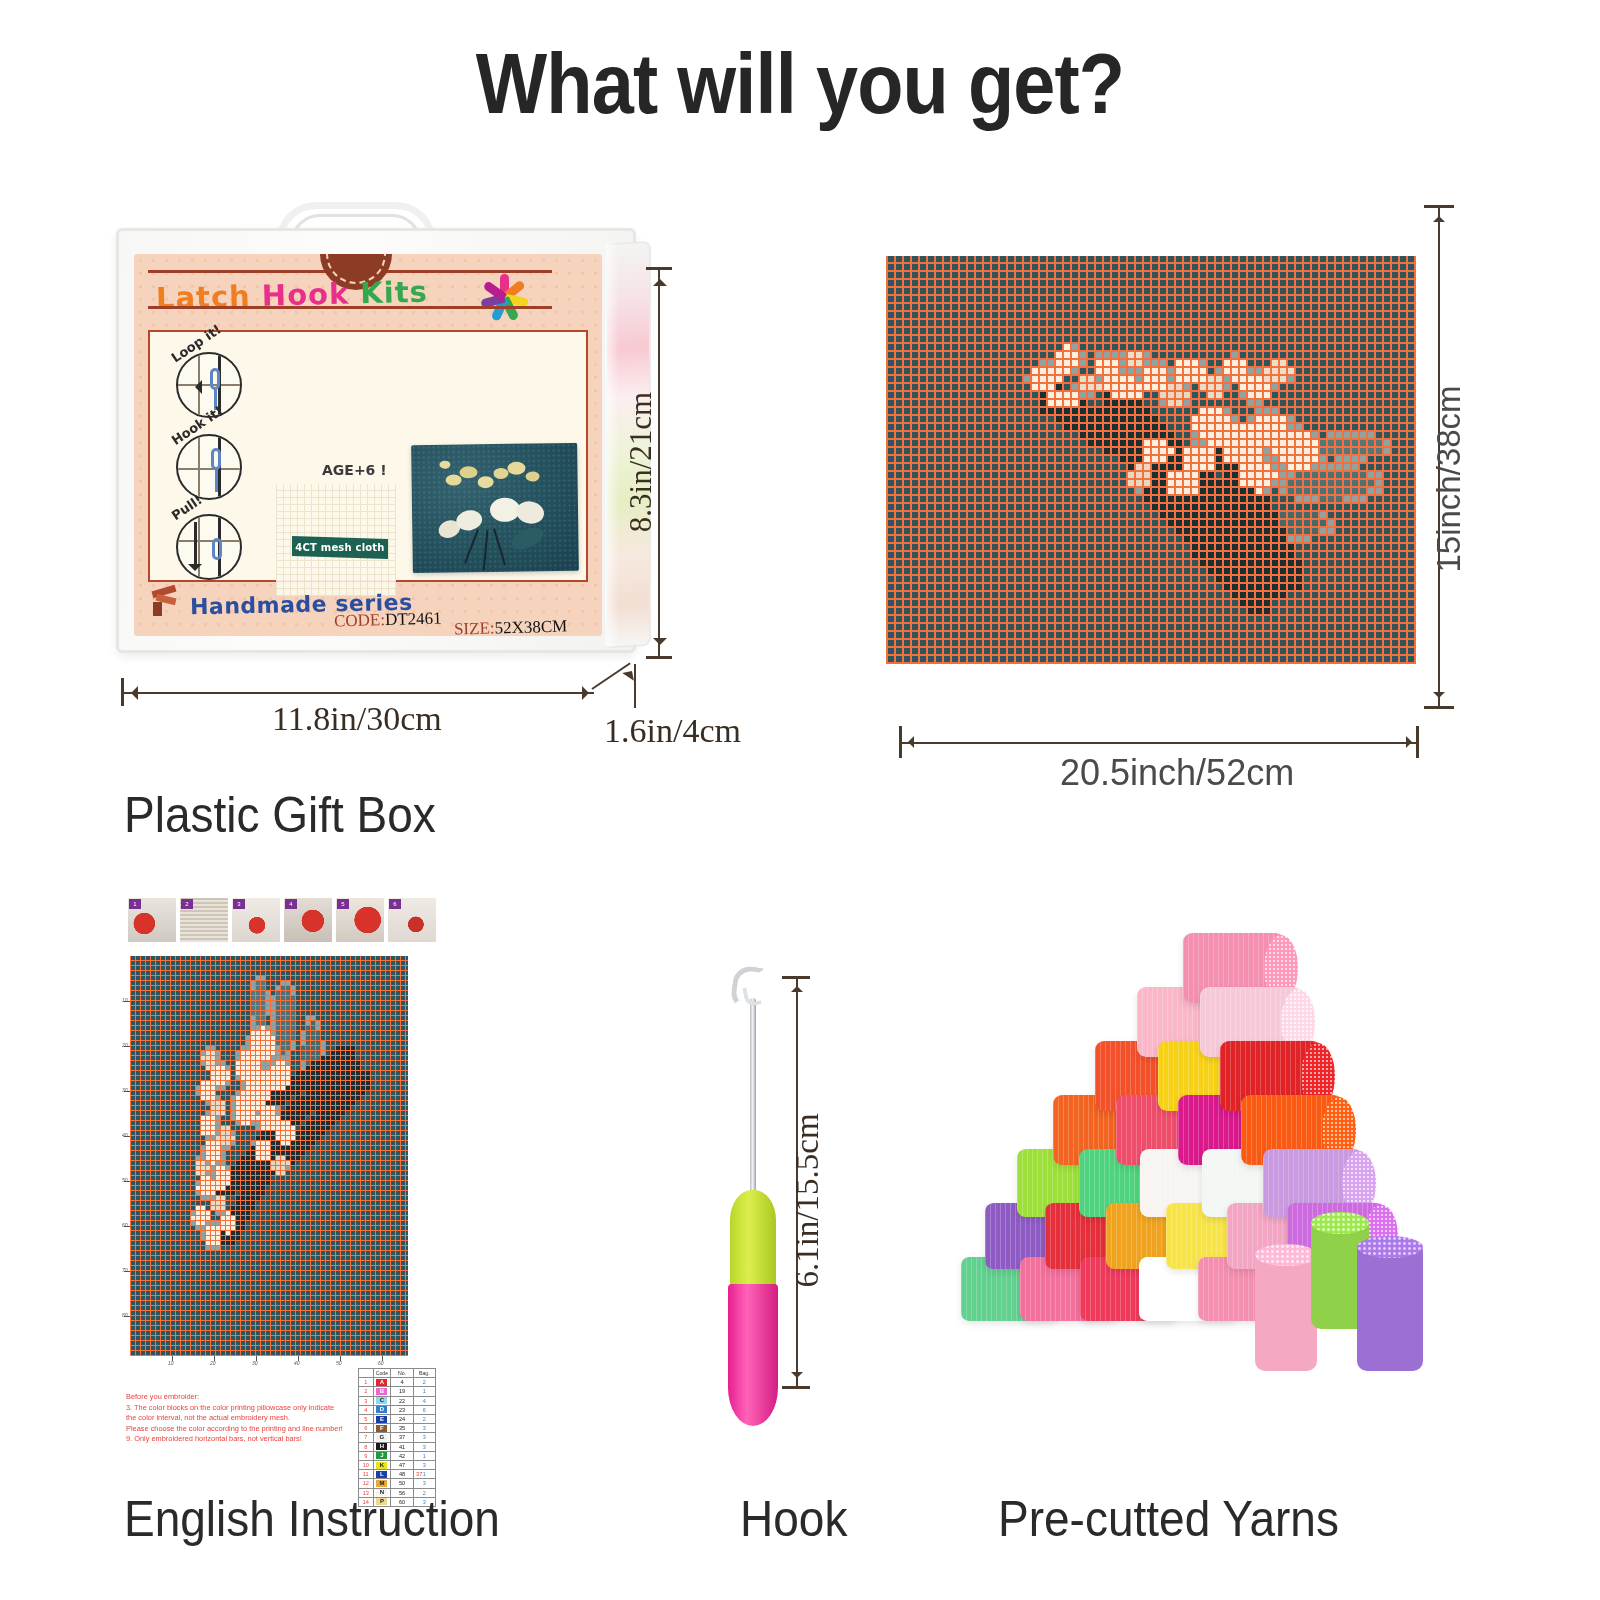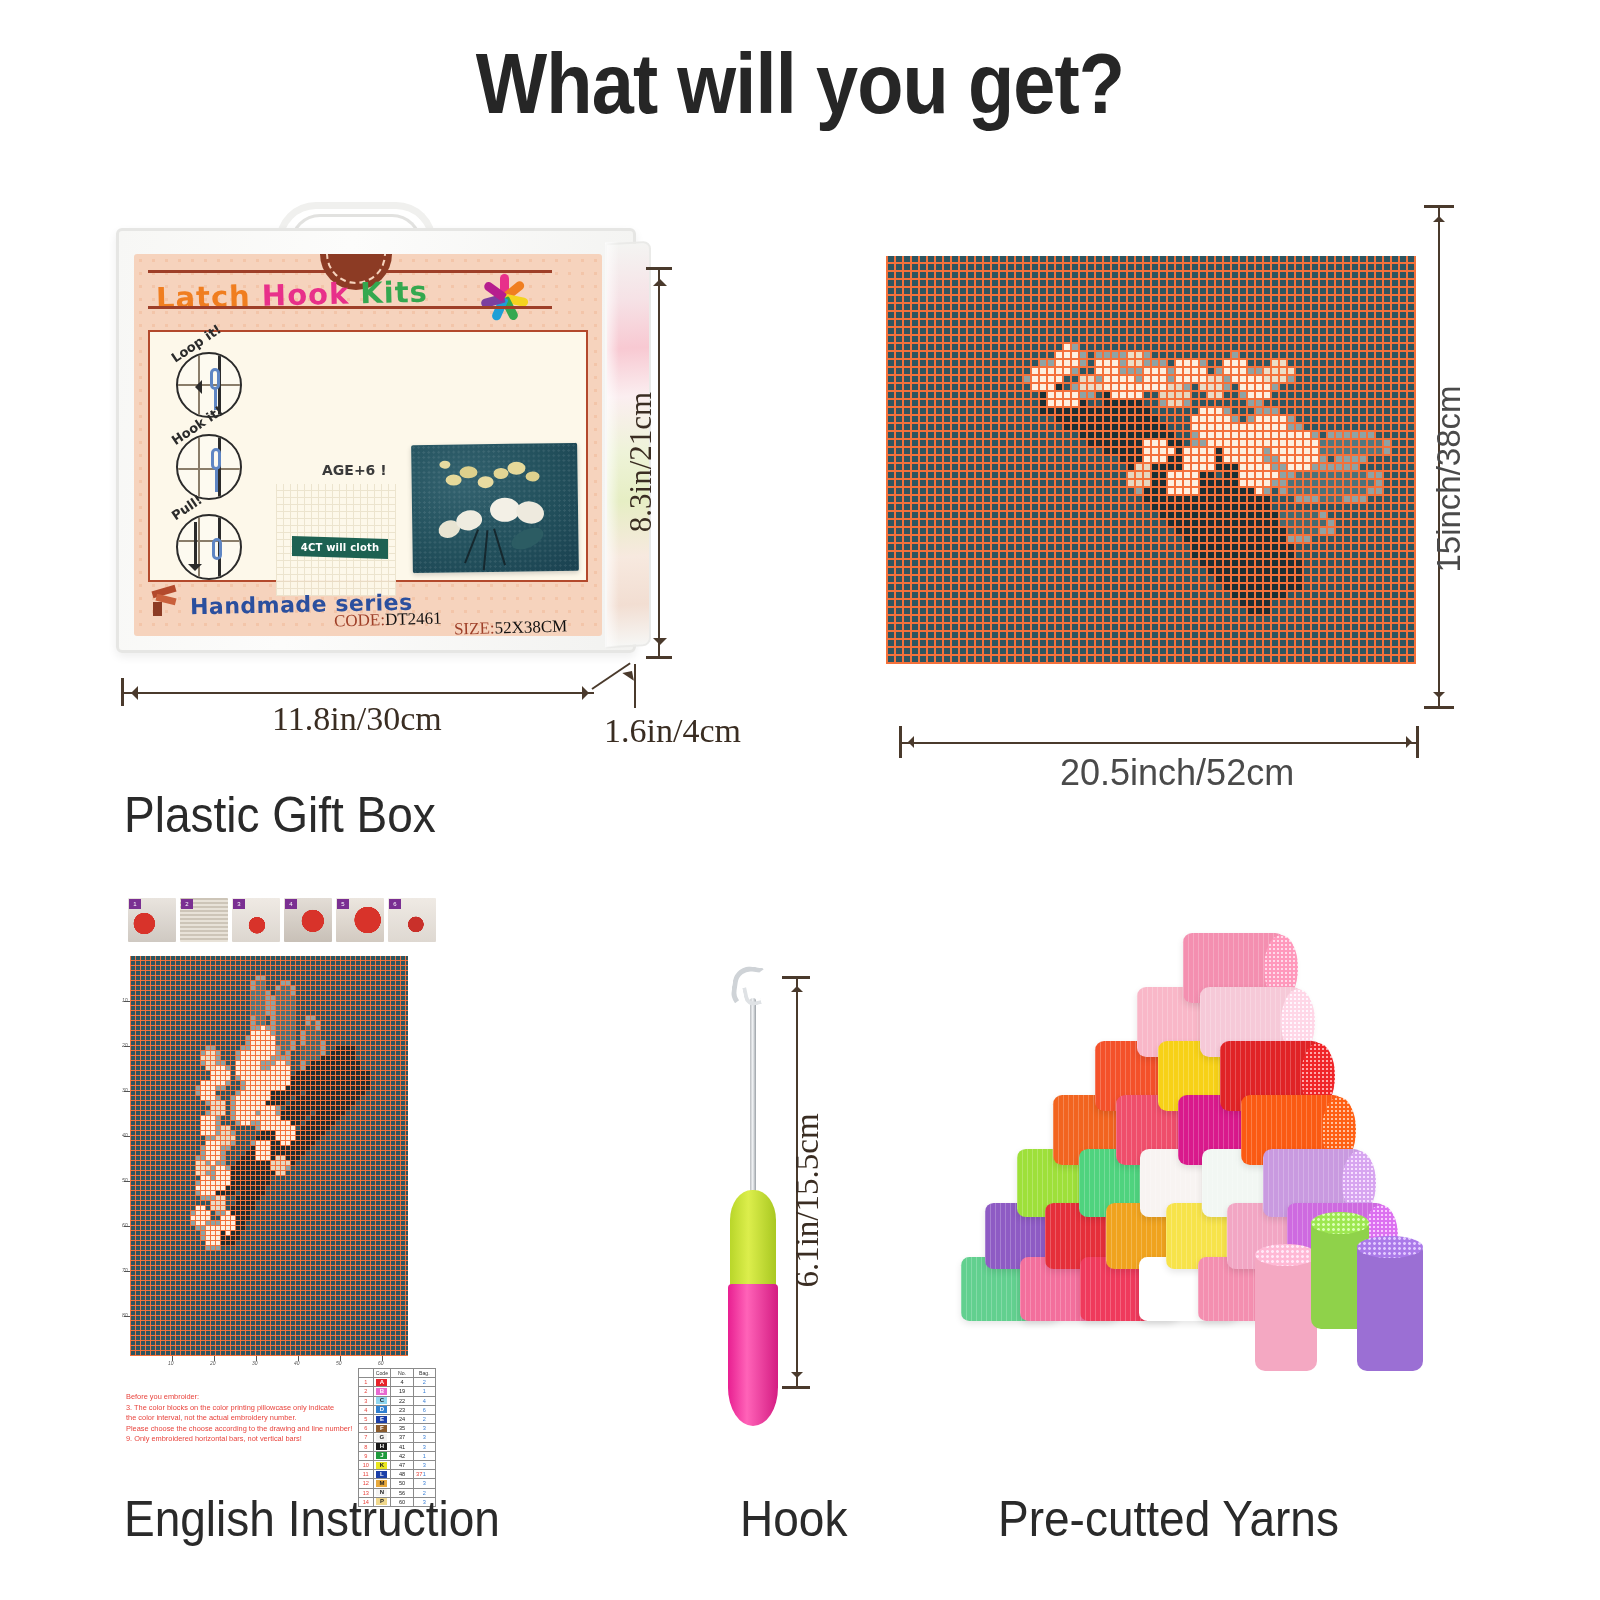--- a/index.html
+++ b/index.html
@@ -406,21 +406,21 @@
           <div class="thick-v" style="left:40px;"></div>
           <div class="yarn-loop" style="left:34px;top:22px;"></div>
           <div style="position:absolute;left:16px;top:6px;width:3px;height:44px;background:#2b2b2b;"></div>
           <div style="position:absolute;left:10px;top:48px;width:0;height:0;border:7px solid transparent;border-top-color:#2b2b2b;"></div>
         </div>
         <div class="step-label" style="left:20px;top:168px;">Pull!</div>
 
         <div class="age-text">AGE+6 !</div>
         <div class="mesh-swatch"></div>
         <div class="ribbon">
-          <span>4CT will cloth</span>
+          <span>4CT mesh cloth</span>
         </div>
 
         <div class="preview">
           <div class="pf" style="left:26px;top:76px;width:22px;height:17px;background:#e8e4d2;transform:rotate(-18deg);"></div>
           <div class="pf" style="left:44px;top:66px;width:26px;height:20px;background:#efece0;transform:rotate(-10deg);"></div>
           <div class="pf" style="left:78px;top:54px;width:30px;height:24px;background:#f3f0e6;"></div>
           <div class="pf" style="left:104px;top:58px;width:28px;height:22px;background:#eeeade;transform:rotate(12deg);"></div>
           <div class="pf" style="left:34px;top:30px;width:16px;height:11px;background:#e6d99a;"></div>
           <div class="pf" style="left:48px;top:22px;width:18px;height:12px;background:#ddd08c;"></div>
           <div class="pf" style="left:66px;top:32px;width:16px;height:12px;background:#e8dba0;"></div>
@@ -2160,22 +2160,22 @@
         <i class="rtxt" style="left:164px;top:4px;">40</i>
         <i class="rtick" style="left:210px;top:0;width:1px;height:5px;"></i>
         <i class="rtxt" style="left:206px;top:4px;">50</i>
         <i class="rtick" style="left:252px;top:0;width:1px;height:5px;"></i>
         <i class="rtxt" style="left:248px;top:4px;">60</i>
       </div>
 
     <div class="before-text">
       <div class="hdr">Before you embroider:</div>
       <div>3. The color blocks on the color printing pillowcase only indicate</div>
-      <div>the color interval,  not the actual embroidery number.</div>
-      <div> Please choose the choose according to the drawing and line number!</div>
+      <div>the color interval,  not the actual embroidery mesh.</div>
+      <div> Please choose the color according to the printing and line number!</div>
       <div>9. Only embroidered horizontal bars, not vertical bars!</div>
     </div>
 
     <table class="legend">
       <thead>
         <tr>
           <th></th>
           <th>Code</th>
           <th>No.</th>
           <th>Bag.</th>

